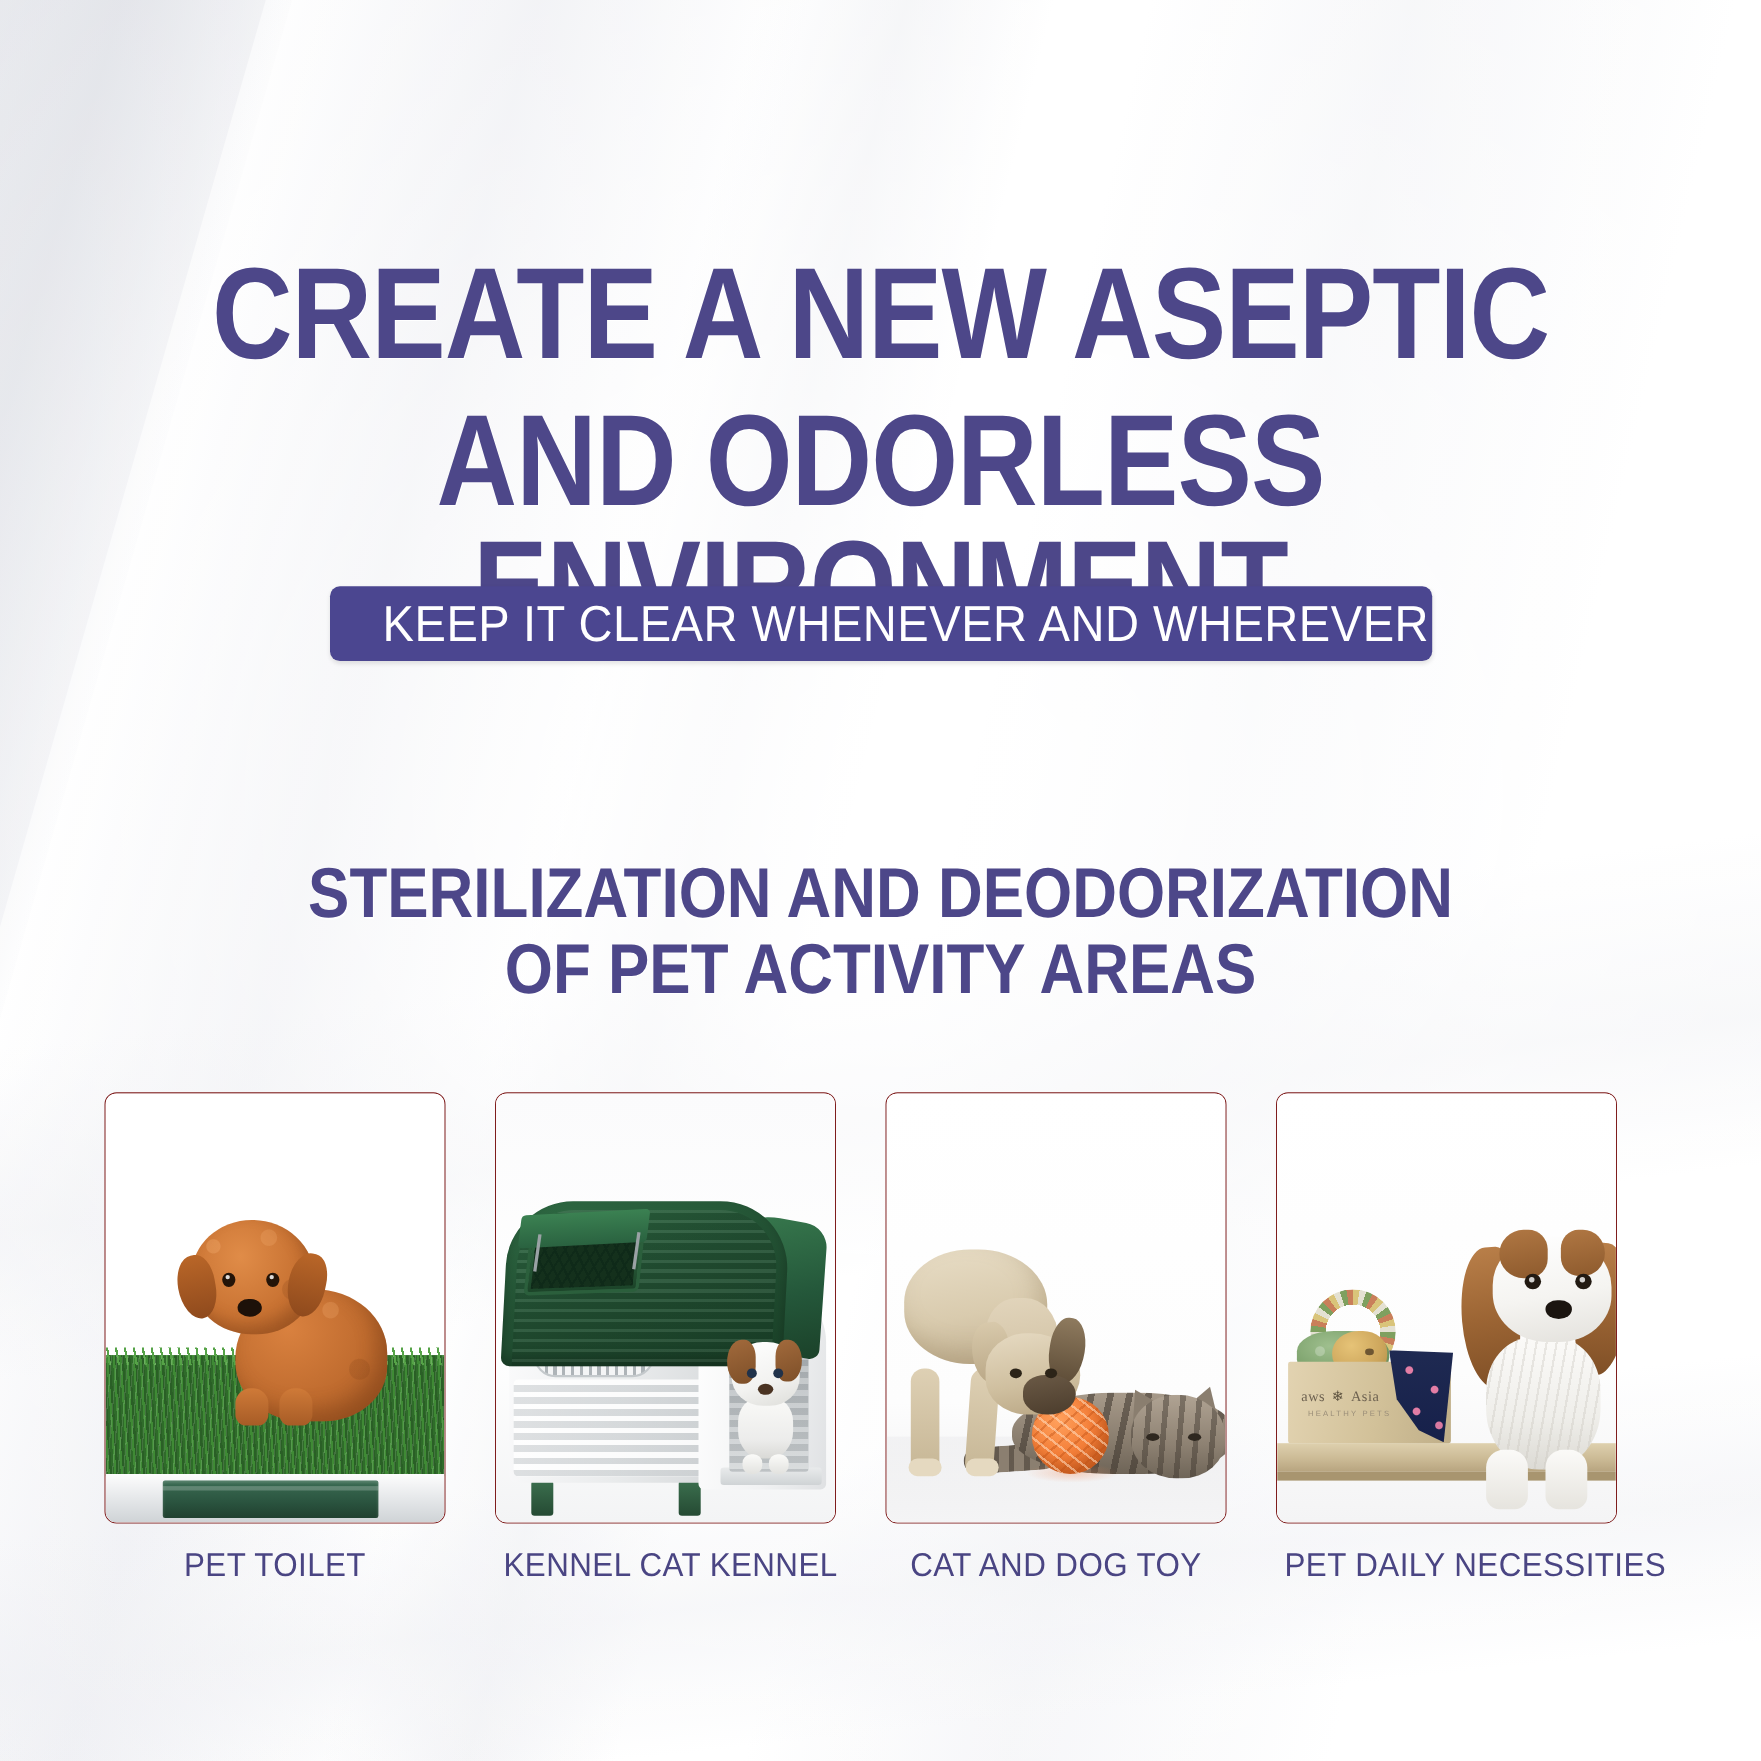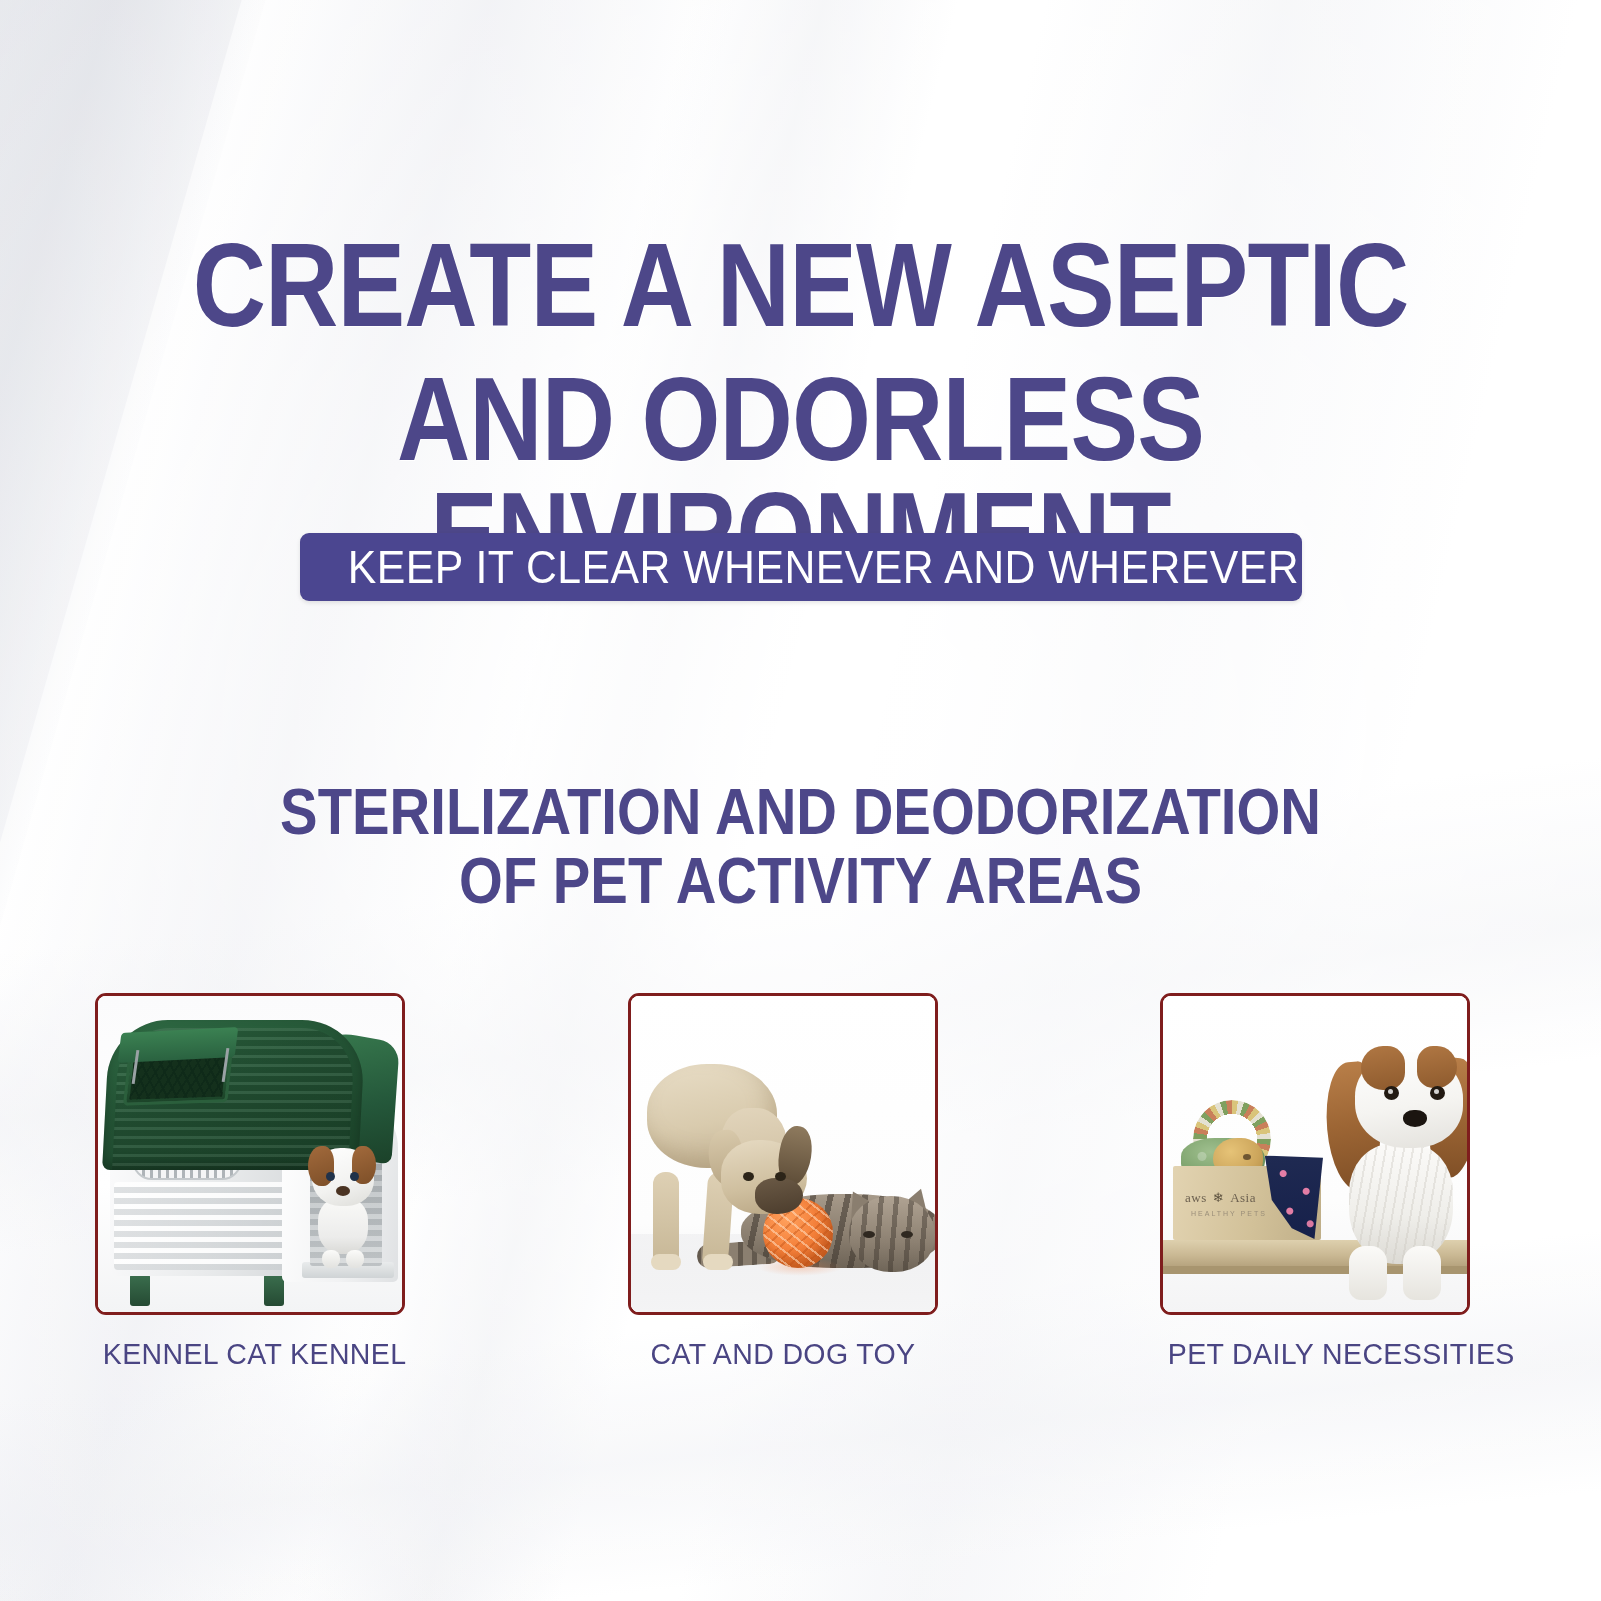--- a/index.html
+++ b/index.html
@@ -141,22 +141,22 @@
     left: 95px;
     top: 993px;
     width: 1375px;
     display: flex;
     justify-content: space-between;
   }
   .card { width: 310px; }
 
   .card-frame {
     width: 310px;
-    height: 322px;
-    border: 3px solid #7f1d1d;
+    height: 392px;
+    border: 1px solid #7f1d1d;
     border-radius: 11px;
     background: #ffffff;
     overflow: hidden;
     position: relative;
   }
   .photo { position: absolute; inset: 0; overflow: hidden; background: #ffffff; }
 
   .card-caption {
     margin-top: 22px;
     text-align: center;
@@ -578,20 +578,46 @@
       <span>KEEP IT CLEAR WHENEVER AND WHEREVER</span>
     </div>
 
     <h2 class="section-heading">
       <span>STERILIZATION AND DEODORIZATION</span>
       <span>OF PET ACTIVITY AREAS</span>
     </h2>
 
     <div class="cards">
 
+      <div class="card">
+        <div class="card-frame">
+          <div class="photo">
+            <div class="turf"></div>
+            <div class="tray">
+              <div class="tray-bar"></div>
+            </div>
+            <div class="poodle">
+              <div class="pd-body">
+                  <span class="pd-fur"></span>
+                </div>
+              <div class="pd-leg-a"></div>
+              <div class="pd-leg-b"></div>
+              <div class="pd-head">
+                  <span class="pd-fur"></span>
+                </div>
+              <div class="pd-ear-l"></div>
+              <div class="pd-ear-r"></div>
+              <div class="pd-eye l"></div>
+              <div class="pd-eye r"></div>
+              <div class="pd-nose"></div>
+            </div>
+          </div>
+        </div>
+        <div class="card-caption">PET TOILET</div>
+      </div>
 
       <div class="card">
         <div class="card-frame">
           <div class="photo">
             <div class="p3-bg"></div>
             <div class="kennel">
               <div class="k-leg-a"></div>
               <div class="k-leg-b"></div>
               <div class="k-body">
                 <div class="k-vent"></div>

